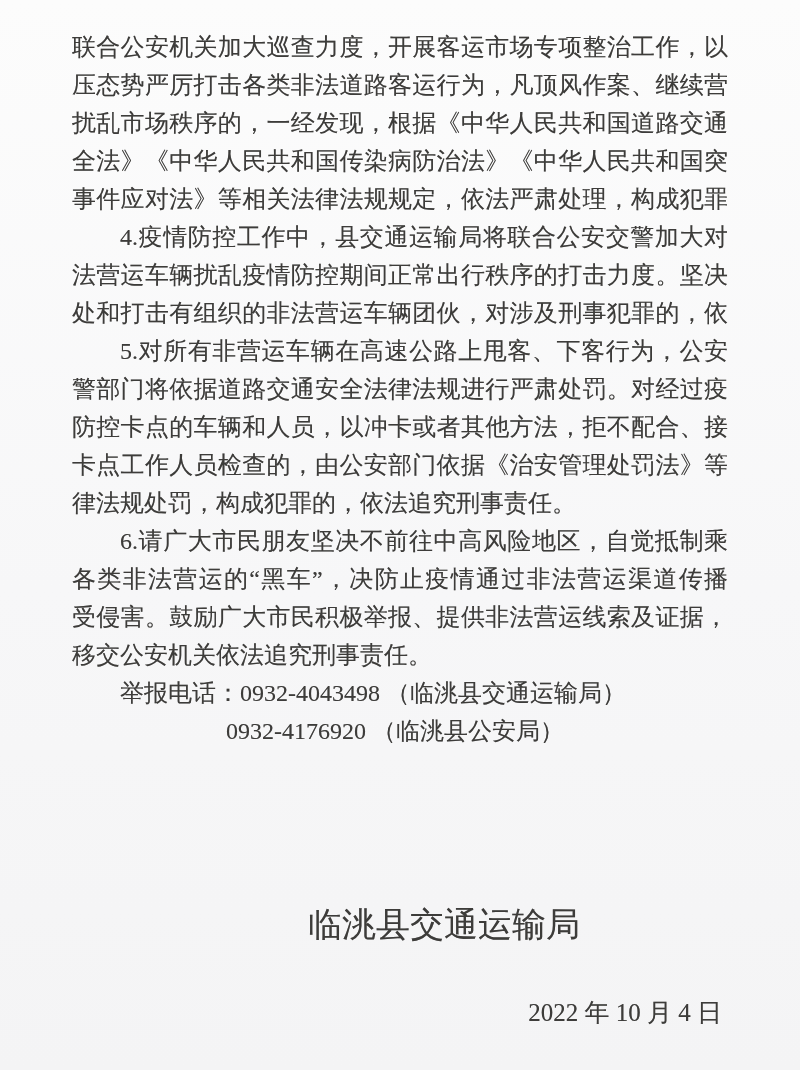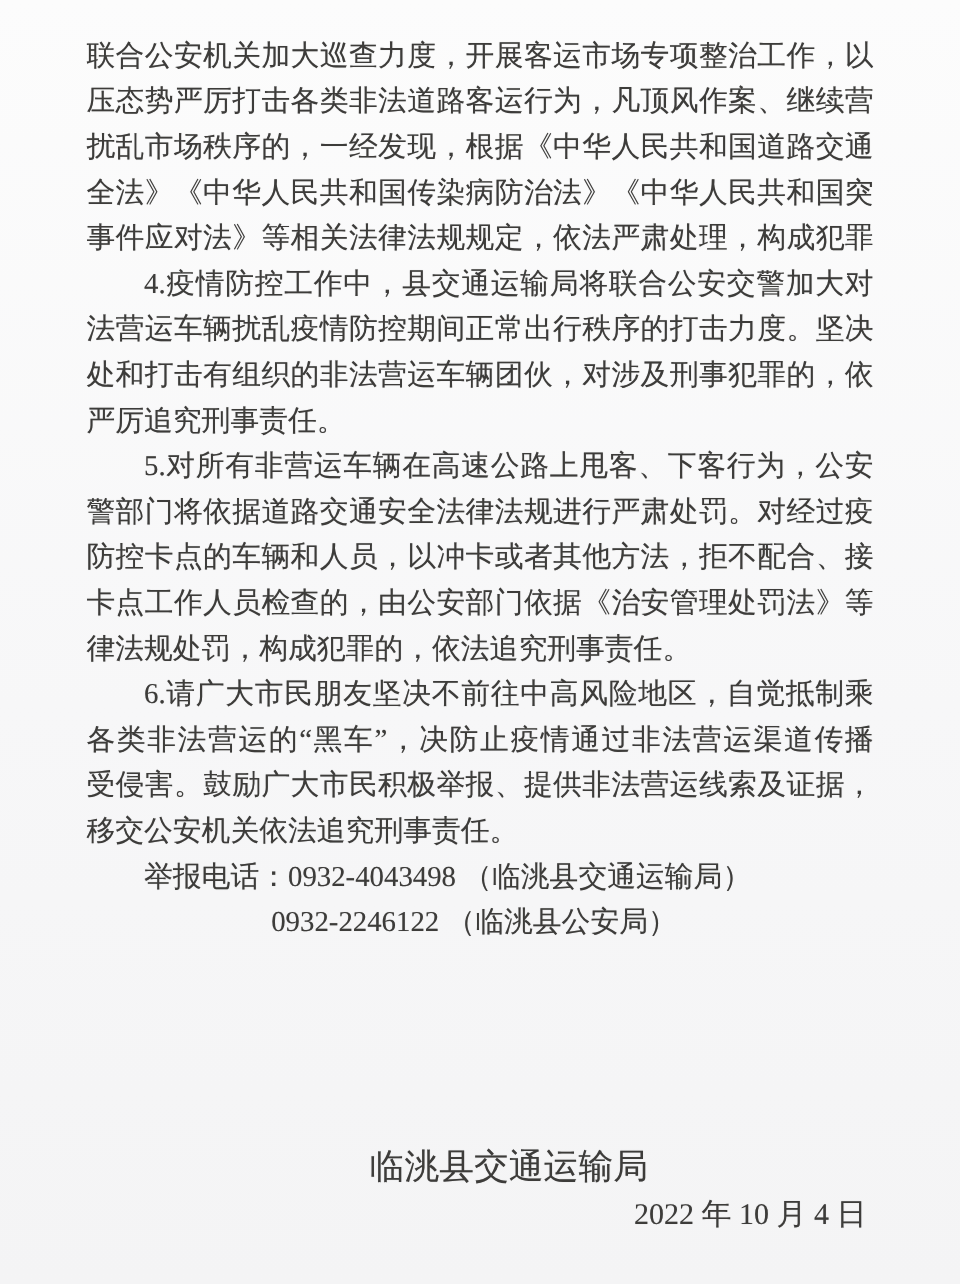--- a/index.html
+++ b/index.html
@@ -47,23 +47,22 @@
   }
   .line.phone2 {
     padding-left: 154px; 
   }
   .signature-row {
     position: absolute;
     left: 0;
     right: 0;
     top: 906px;
     height: 38px;
-    font-size: 29px;
+    font-size: 34px;
     line-height: 38px;
-    margin-top: 48px;
   }
   .signature-row .org-left {
     position: absolute;
     left: 308px;
     text-shadow: 0 0 0.6px rgba(70, 70, 70, 0.45);
   }
   .signature-row .org-right {
     position: absolute;
     left: 565px;
     text-shadow: 0 0 0.6px rgba(70, 70, 70, 0.45);
@@ -85,32 +84,31 @@
 
   <div class="body-text">
     <div class="line full">联合公安机关加大巡查力度，开展客运市场专项整治工作，以高</div>
     <div class="line full">压态势严厉打击各类非法道路客运行为，凡顶风作案、继续营运、</div>
     <div class="line full">扰乱市场秩序的，一经发现，根据《中华人民共和国道路交通安</div>
     <div class="line full">全法》《中华人民共和国传染病防治法》《中华人民共和国突发</div>
     <div class="line full">事件应对法》等相关法律法规规定，依法严肃处理，构成犯罪的</div>
     <div class="line full indent">4.疫情防控工作中，县交通运输局将联合公安交警加大对非</div>
     <div class="line full">法营运车辆扰乱疫情防控期间正常出行秩序的打击力度。坚决查</div>
     <div class="line full">处和打击有组织的非法营运车辆团伙，对涉及刑事犯罪的，依法</div>
-    <div class="line">严厉追究刑事责任。</div>
     <div class="line full indent">5.对所有非营运车辆在高速公路上甩客、下客行为，公安交</div>
     <div class="line full">警部门将依据道路交通安全法律法规进行严肃处罚。对经过疫情</div>
     <div class="line full">防控卡点的车辆和人员，以冲卡或者其他方法，拒不配合、接受</div>
     <div class="line full">卡点工作人员检查的，由公安部门依据《治安管理处罚法》等法</div>
     <div class="line">律法规处罚，构成犯罪的，依法追究刑事责任。</div>
     <div class="line full indent">6.请广大市民朋友坚决不前往中高风险地区，自觉抵制乘坐</div>
     <div class="line full">各类非法营运的“黑车”，决防止疫情通过非法营运渠道传播</div>
     <div class="line full">受侵害。鼓励广大市民积极举报、提供非法营运线索及证据，坚</div>
     <div class="line">移交公安机关依法追究刑事责任。</div>
     <div class="line indent">举报电话：0932-4043498 （临洮县交通运输局）</div>
-    <div class="line phone2">0932-2246122 （临洮县公安局）</div>
+    <div class="line phone2">0932-4176920 （临洮县公安局）</div>
   </div>
 
   <div class="signature-row">
     <span class="org-left">临洮县交通运输局</span>
   </div>
 
   <div class="date-row">2022 年 10 月 4 日</div>
 
 </div>
 

